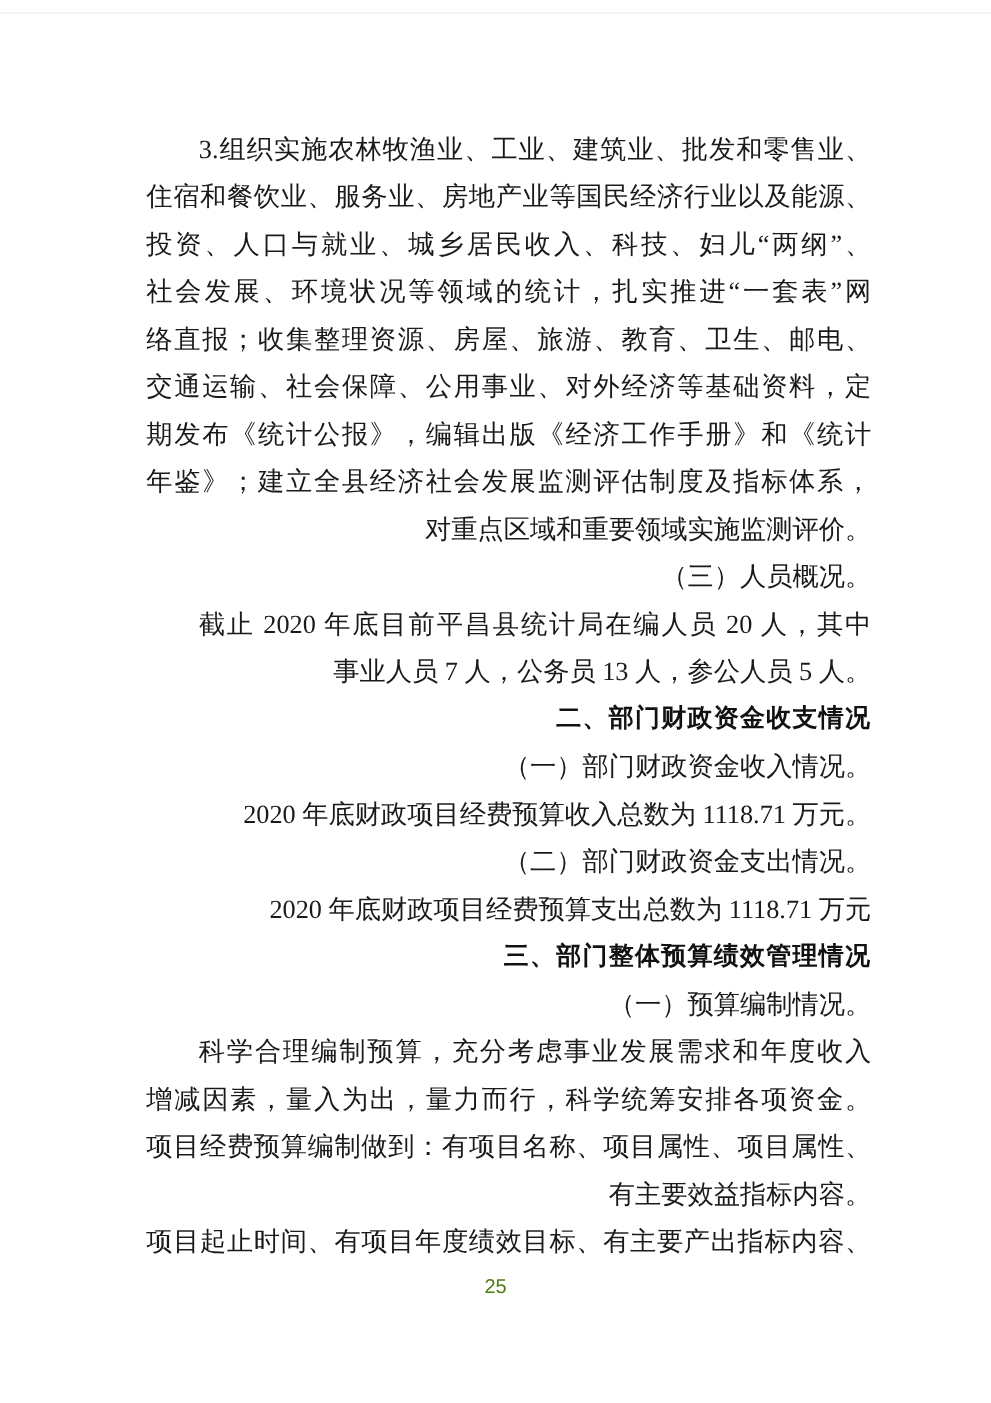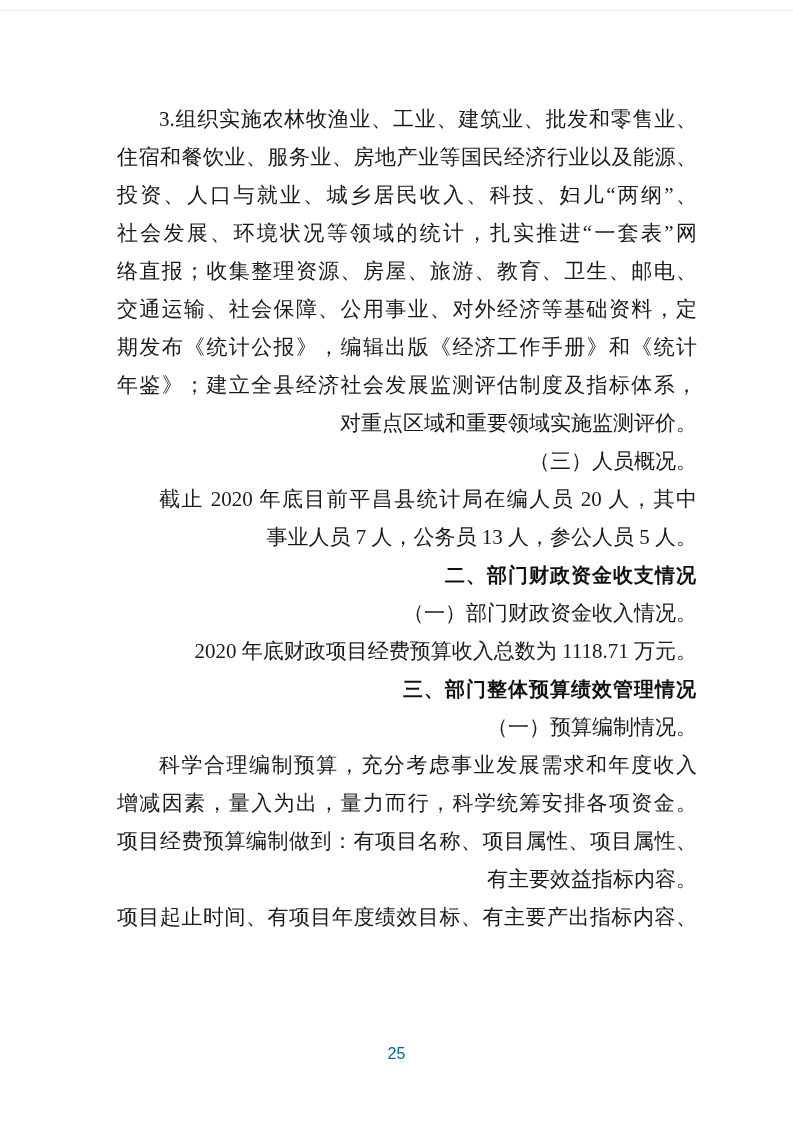--- a/index.html
+++ b/index.html
@@ -54,22 +54,21 @@
   }
   .page-num {
     position: absolute;
     top: 1020px;
     left: 0;
     width: 100%;
     text-align: center;
     font-family: "Liberation Sans", "DejaVu Sans", sans-serif;
     font-size: 16px;
     line-height: 20px;
-    color: #0369a1;
-    margin-top: 24px;
+    color: #4d7c0f;
   }
 </style>
 </head>
 <body>
 
 <div class="page">
   <div class="scan-line"></div>
   <div class="doc-body" id="doc-body">
       <div class="para body">
         <div class="line first stretch">3.组织实施农林牧渔业、工业、建筑业、批发和零售业、</div>
@@ -91,20 +90,26 @@
       </div>
       <div class="para heading">
         <div class="line first">二、部门财政资金收支情况</div>
       </div>
       <div class="para body">
         <div class="line first">（一）部门财政资金收入情况。</div>
       </div>
       <div class="para body">
         <div class="line first">2020 年底财政项目经费预算收入总数为 1118.71 万元。</div>
       </div>
+      <div class="para body">
+        <div class="line first">（二）部门财政资金支出情况。</div>
+      </div>
+      <div class="para body">
+        <div class="line first">2020 年底财政项目经费预算支出总数为 1118.71 万元</div>
+      </div>
       <div class="para heading">
         <div class="line first">三、部门整体预算绩效管理情况</div>
       </div>
       <div class="para body">
         <div class="line first">（一）预算编制情况。</div>
       </div>
       <div class="para body">
         <div class="line first stretch">科学合理编制预算，充分考虑事业发展需求和年度收入</div>
         <div class="line stretch">增减因素，量入为出，量力而行，科学统筹安排各项资金。</div>
         <div class="line stretch">项目经费预算编制做到：有项目名称、项目属性、项目属性、</div>

